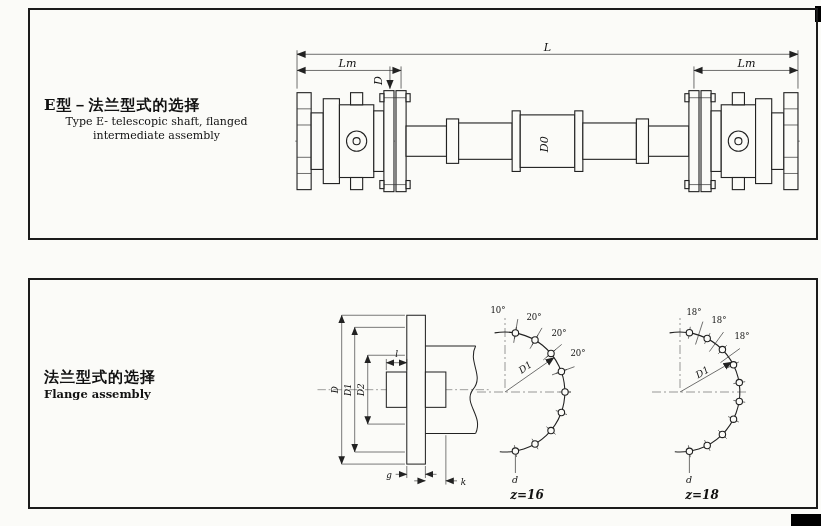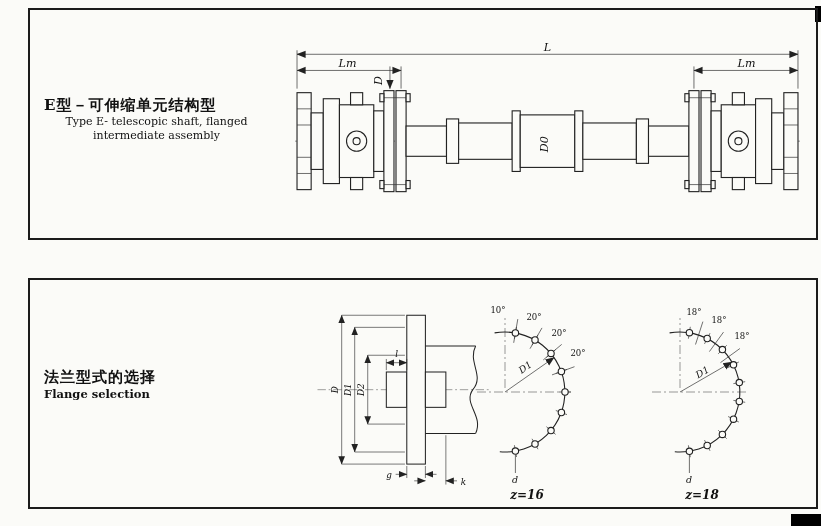--- a/index.html
+++ b/index.html
@@ -34,21 +34,21 @@
       </marker>
     </defs>
   </svg>
 
   <div class="scan-mark" style="right:0;top:6px;width:6px;height:16px;"></div>
   <div class="scan-mark" style="right:0;bottom:0;width:30px;height:12px;"></div>
 
   <div class="panel" style="left:28px;top:8px;width:790px;height:232px;">
 
     <div class="title-block" style="left:14px;top:86px;">
-      <div class="title-zh">E型－可伸缩单元结构型</div>
+      <div class="title-zh">E型－法兰型式的选择</div>
       <div class="title-en">Type E- telescopic shaft, flanged</div>
       <div class="title-en">intermediate assembly</div>
     </div>
 
     <svg class="abs" style="left:265px;top:30px;" width="505" height="172" viewBox="0 0 500 170">
 
       <line class="cl" x1="0" y1="100" x2="500" y2="100"></line>
 
       <g>
 
@@ -137,21 +137,21 @@
       <text class="dimtext" x="447" y="27" text-anchor="middle">Lm</text>
       <text class="dimtext" x="86" y="40" text-anchor="middle" transform="rotate(-90 86 40)">D</text>
       <text class="dimtext" x="251" y="103" text-anchor="middle" transform="rotate(-90 251 103)">D0</text>
     </svg>
   </div>
 
   <div class="panel" style="left:28px;top:278px;width:790px;height:231px;">
 
     <div class="title-block" style="left:14px;top:88px;">
       <div class="title-zh">法兰型式的选择</div>
-      <div class="title-en-left">Flange selection</div>
+      <div class="title-en-left">Flange assembly</div>
     </div>
 
     <svg class="abs" style="left:285px;top:12px;" width="178" height="200" viewBox="0 0 190 215">
       <line class="cl" x1="2" y1="105" x2="186" y2="105"></line>
 
       <g>
         <rect class="shape" x="76" y="86" width="22" height="38"></rect>
         <rect class="shape" x="98" y="25" width="20" height="160"></rect>
         <rect class="shape" x="118" y="86" width="22" height="38"></rect>
         <line class="ln" x1="118" y1="58" x2="172" y2="58"></line>

